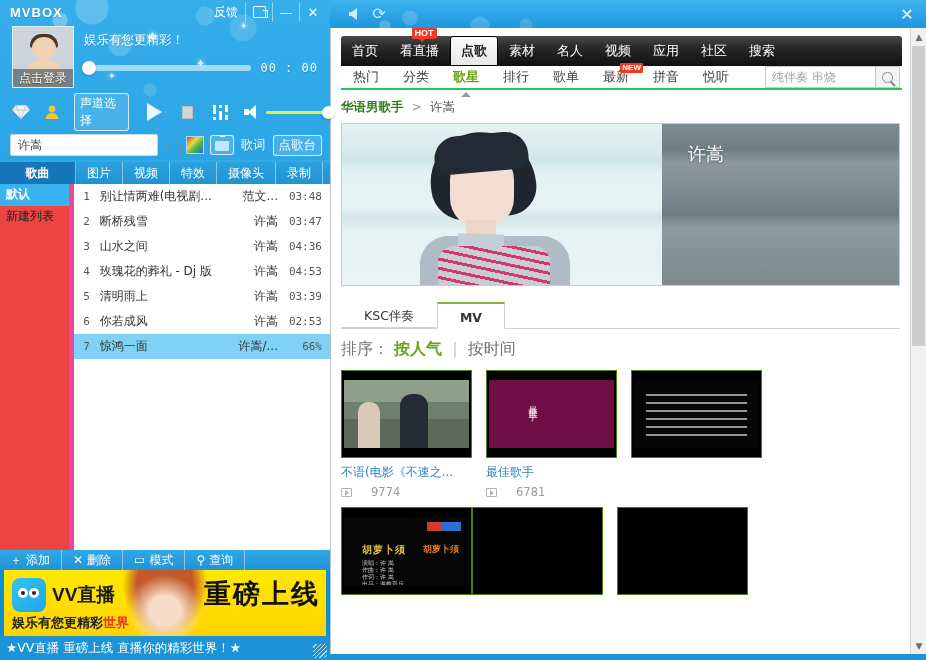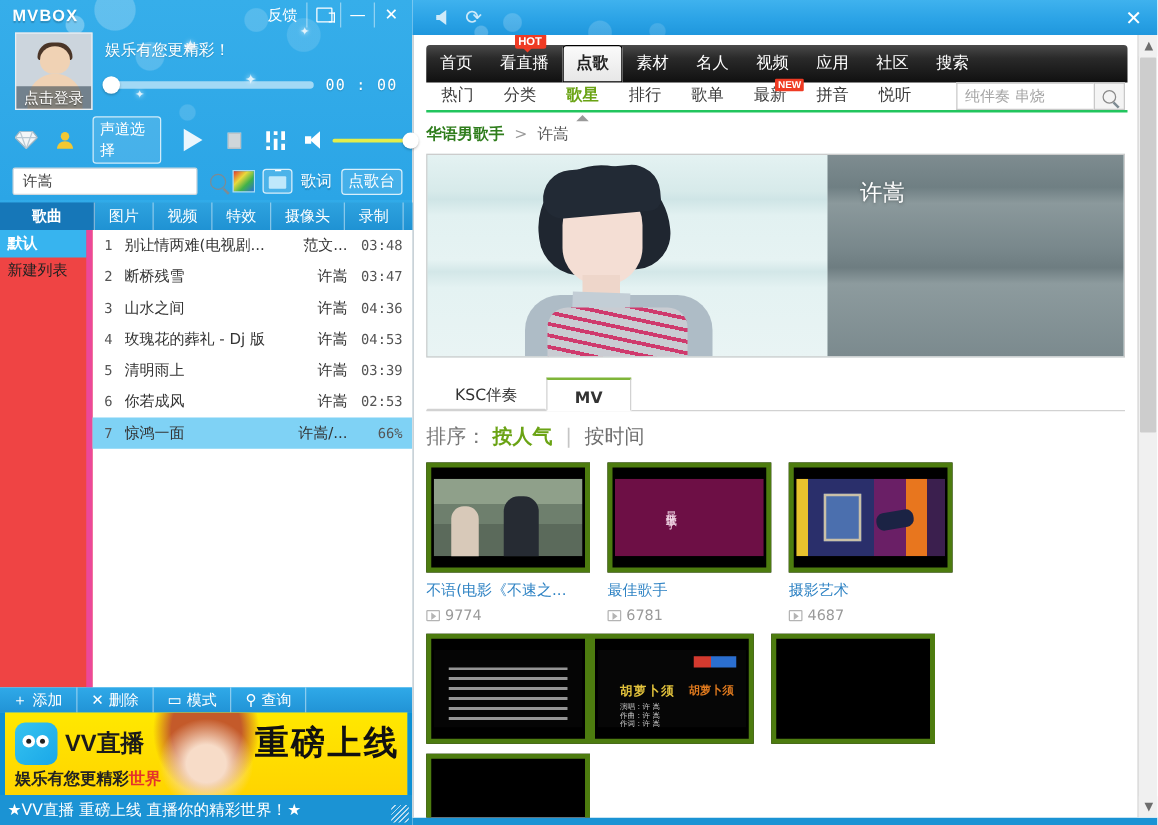--- a/index.html
+++ b/index.html
@@ -264,26 +264,26 @@
   #sortrow{margin:10px 10px 10px 10px;font-size:16px;color:#888;}
   #sortrow .lbl{color:#777;}
   #sortrow a{text-decoration:none;cursor:pointer;}
   #sortrow a.on{color:#6aa314;font-weight:bold;}
   #sortrow a.off{color:#6f6f6f;}
   #sortrow .bar{color:#c5c5c5;margin:0 5px;}
 
   .grid{display:flex;flex-wrap:wrap;gap:0;padding:0 10px;}
   .card{width:131px;margin-right:14px;margin-bottom:8px;}
   .card:nth-child(4n){margin-right:0;}
-  .thumb{width:131px;height:88px;border:4px solid #4d7c0f;background:#000;position:relative;
+  .thumb{width:131px;height:88px;border:1px solid #4d7c0f;background:#000;position:relative;
          overflow:hidden;cursor:pointer;}
   .thumb .inner{position:absolute;left:2px;right:2px;top:9px;bottom:9px;overflow:hidden;}
   .ctitle{display:block;margin-top:6px;font-size:12px;color:#2f83c4;cursor:pointer;
           white-space:nowrap;overflow:hidden;text-overflow:ellipsis;text-decoration:none;}
-  .cplay{margin-top:4px;font-size:11.5px;color:#9a9a9a;display:flex;align-items:center;gap:4px;}
+  .cplay{margin-top:4px;font-size:11.5px;color:#9a9a9a;display:flex;align-items:center;gap:19px;}
   .pbox{width:11px;height:9px;border:1px solid #b4b4b4;border-radius:1px;position:relative;
         flex:0 0 auto;}
   .pbox::after{content:"";position:absolute;left:3px;top:1.5px;width:0;height:0;
         border-left:4px solid #b4b4b4;border-top:3px solid transparent;border-bottom:3px solid transparent;}
 
   
   .a1{position:absolute;inset:0;background:
       linear-gradient(180deg,#8fa08a 0 32%,#6e7f6d 32% 58%,#5b6a5b 58% 100%);}
   .a1::before{content:"";position:absolute;left:14px;top:22px;width:22px;height:46px;
       background:#d8c9b9;border-radius:10px 10px 0 0;}
@@ -603,32 +603,20 @@
               </div>
               <a class="ctitle">最佳歌手</a>
               <div class="cplay">
                 <span class="pbox"></span>
                 <span>6781</span>
               </div>
             </div>
             <div class="card">
               <div class="thumb">
                 <div class="inner">
-                  <div class="a4"></div>
-                </div>
-              </div>
-              <a class="ctitle">摄影艺术</a>
-              <div class="cplay">
-                <span class="pbox"></span>
-                <span>4687</span>
-              </div>
-            </div>
-            <div class="card">
-              <div class="thumb">
-                <div class="inner">
                   <div class="b1">
                     <div class="lines"></div>
                   </div>
                 </div>
               </div>
             </div>
             <div class="card">
               <div class="thumb">
                 <div class="inner">
                   <div class="b2">

